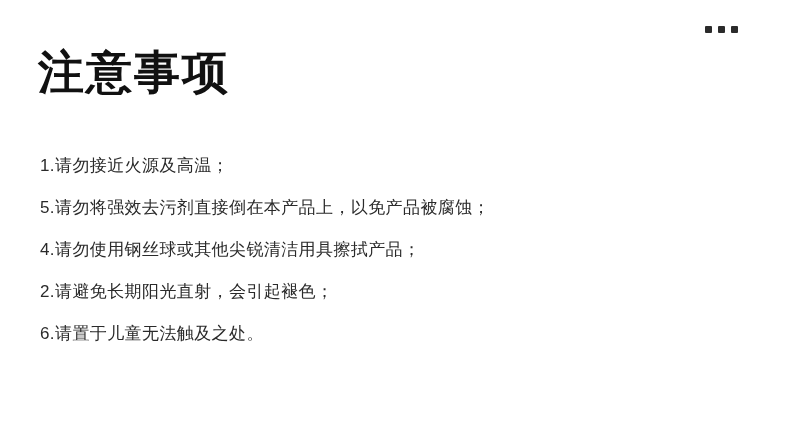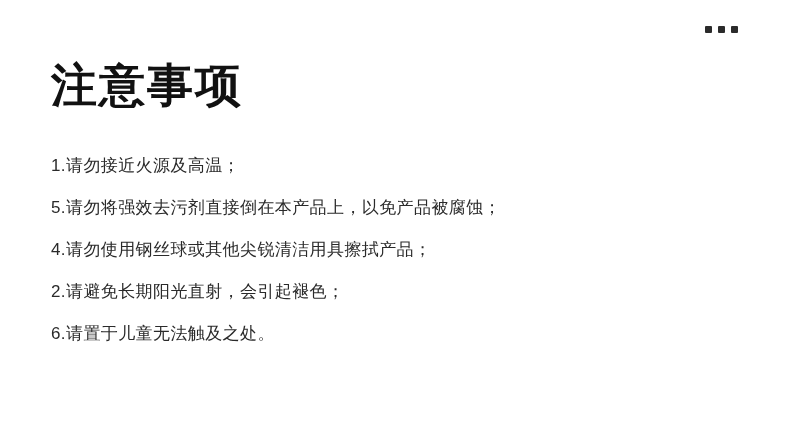--- a/index.html
+++ b/index.html
@@ -26,21 +26,21 @@
     top: 40px;
     right: 38px;
     height: 70px;
   }
   .title {
     font-size: 46px;
     font-weight: bold;
     letter-spacing: 2px;
     line-height: 64px;
     color: #111111;
-    margin: 13px;
+    margin: 0;
     white-space: nowrap;
   }
   .dots {
     position: absolute;
     right: 52px;
     top: 26px;
     display: flex;
     gap: 6px;
     align-items: center;
   }
@@ -49,21 +49,20 @@
     height: 7px;
     background: #2b2b2b;
     border-radius: 1px;
     display: block;
   }
   .notes {
     position: absolute;
     left: 40px;
     top: 145px;
     right: 40px;
-    margin-left: 11px;
   }
   .note-line {
     font-size: 17px;
     line-height: 42px;
     color: #2a2a2a;
     letter-spacing: 0.4px;
     white-space: nowrap;
   }
 </style>
 </head>

